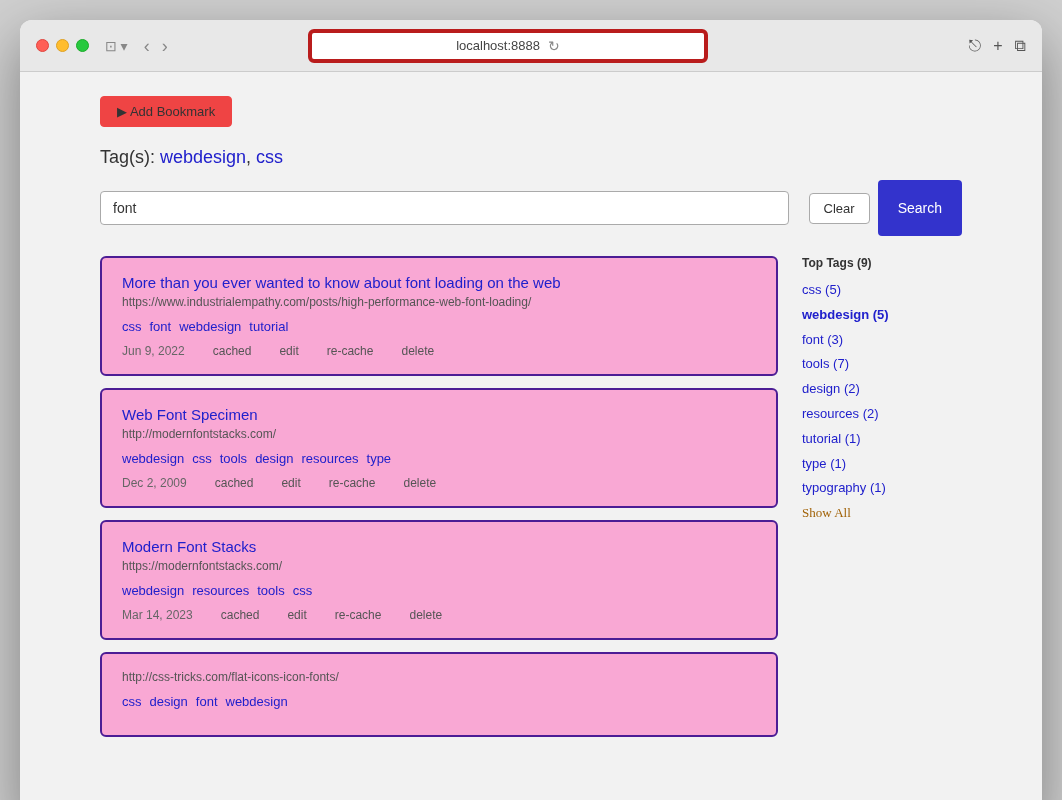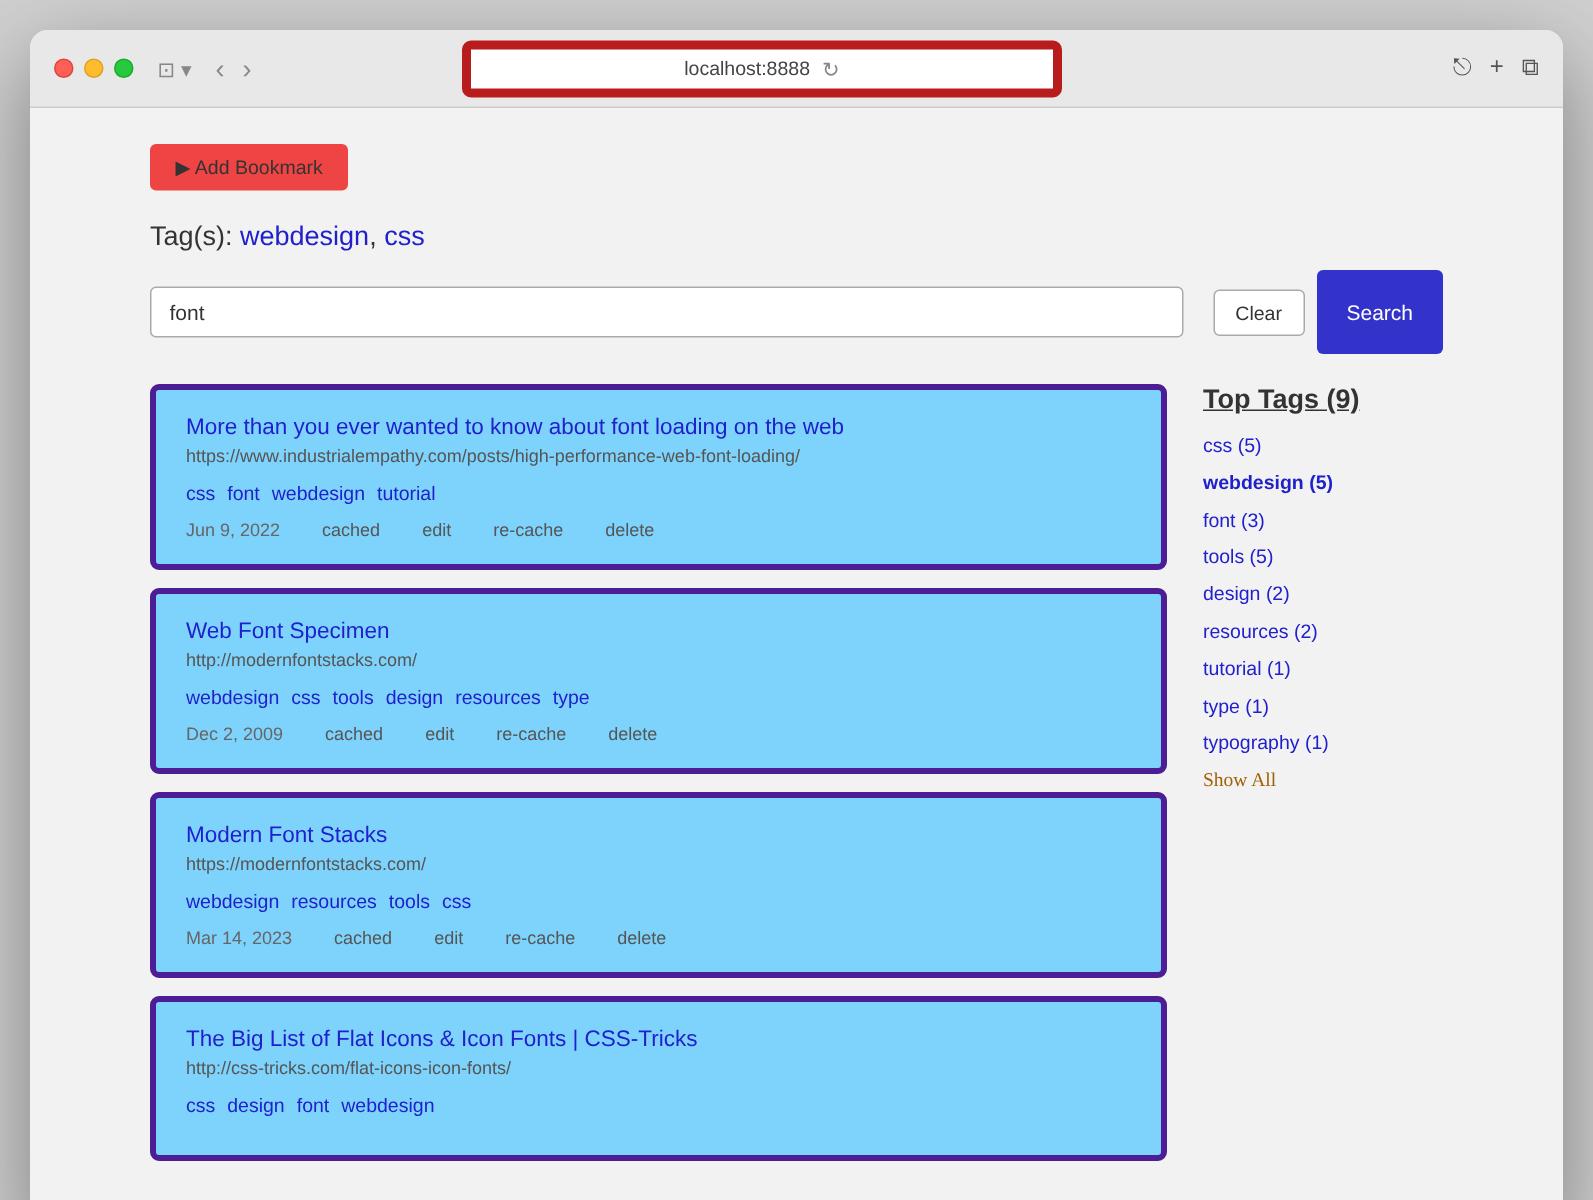--- a/index.html
+++ b/index.html
@@ -63,21 +63,21 @@
       border: none;
       cursor: pointer;
       color: #888;
       font-size: 18px;
       line-height: 1;
       padding: 2px 4px;
     }
     .address-bar {
       flex: 1;
       background: white;
-      border: 6px solid #b91c1c;
+      border: 4px solid #b91c1c;
       border-radius: 6px;
       padding: 5px 12px;
       text-align: center;
       font-size: 13px;
       color: #444;
       display: flex;
       align-items: center;
       justify-content: center;
       gap: 8px;
       max-width: 400px;
@@ -174,22 +174,22 @@
       gap: 24px;
     }
     
     .results-list {
       flex: 1;
       display: flex;
       flex-direction: column;
       gap: 12px;
     }
     .result-card {
-      background: #7dd3fc;
-      border: 4px solid #4c1d95;
+      background: #f9a8d4;
+      border: 2px solid #4c1d95;
       border-radius: 6px;
       padding: 16px 20px;
     }
     .result-title {
       color: #2020cc;
       font-size: 15px;
       font-weight: 500;
       text-decoration: none;
       cursor: pointer;
       display: block;
@@ -223,25 +223,24 @@
       color: #555;
       cursor: pointer;
       text-decoration: none;
     }
     
     .sidebar {
       width: 160px;
       flex-shrink: 0;
     }
     .sidebar-title {
-      font-size: 18px;
+      font-size: 12px;
       font-weight: 600;
       color: #333;
       margin-bottom: 8px;
-      text-decoration: underline;
     }
     .sidebar-tag {
       display: block;
       font-size: 13px;
       color: #2020cc;
       cursor: pointer;
       text-decoration: none;
       padding: 2px 0;
       line-height: 1.6;
     }
@@ -364,38 +363,37 @@
           <div class="result-meta">
             <span>Mar 14, 2023</span>
             <a class="result-meta-action">cached</a>
             <a class="result-meta-action">edit</a>
             <a class="result-meta-action">re-cache</a>
             <a class="result-meta-action">delete</a>
           </div>
         </div>
 
         <div class="result-card">
-          <a class="result-title">The Big List of Flat Icons &amp; Icon Fonts | CSS-Tricks</a>
           <div class="result-url">http://css-tricks.com/flat-icons-icon-fonts/</div>
           <div class="result-tags">
             <a class="result-tag">css</a>
             <a class="result-tag">design</a>
             <a class="result-tag">font</a>
             <a class="result-tag">webdesign</a>
           </div>
         </div>
 
       </div>
 
       <div class="sidebar">
         <div class="sidebar-title">Top Tags (9)</div>
         <a class="sidebar-tag">css (5)</a>
         <a class="sidebar-tag active">webdesign (5)</a>
         <a class="sidebar-tag">font (3)</a>
-        <a class="sidebar-tag">tools (5)</a>
+        <a class="sidebar-tag">tools (7)</a>
         <a class="sidebar-tag">design (2)</a>
         <a class="sidebar-tag">resources (2)</a>
         <a class="sidebar-tag">tutorial (1)</a>
         <a class="sidebar-tag">type (1)</a>
         <a class="sidebar-tag">typography (1)</a>
         <a class="sidebar-show-all">Show All</a>
       </div>
     </div>
   </div>
 </div>

